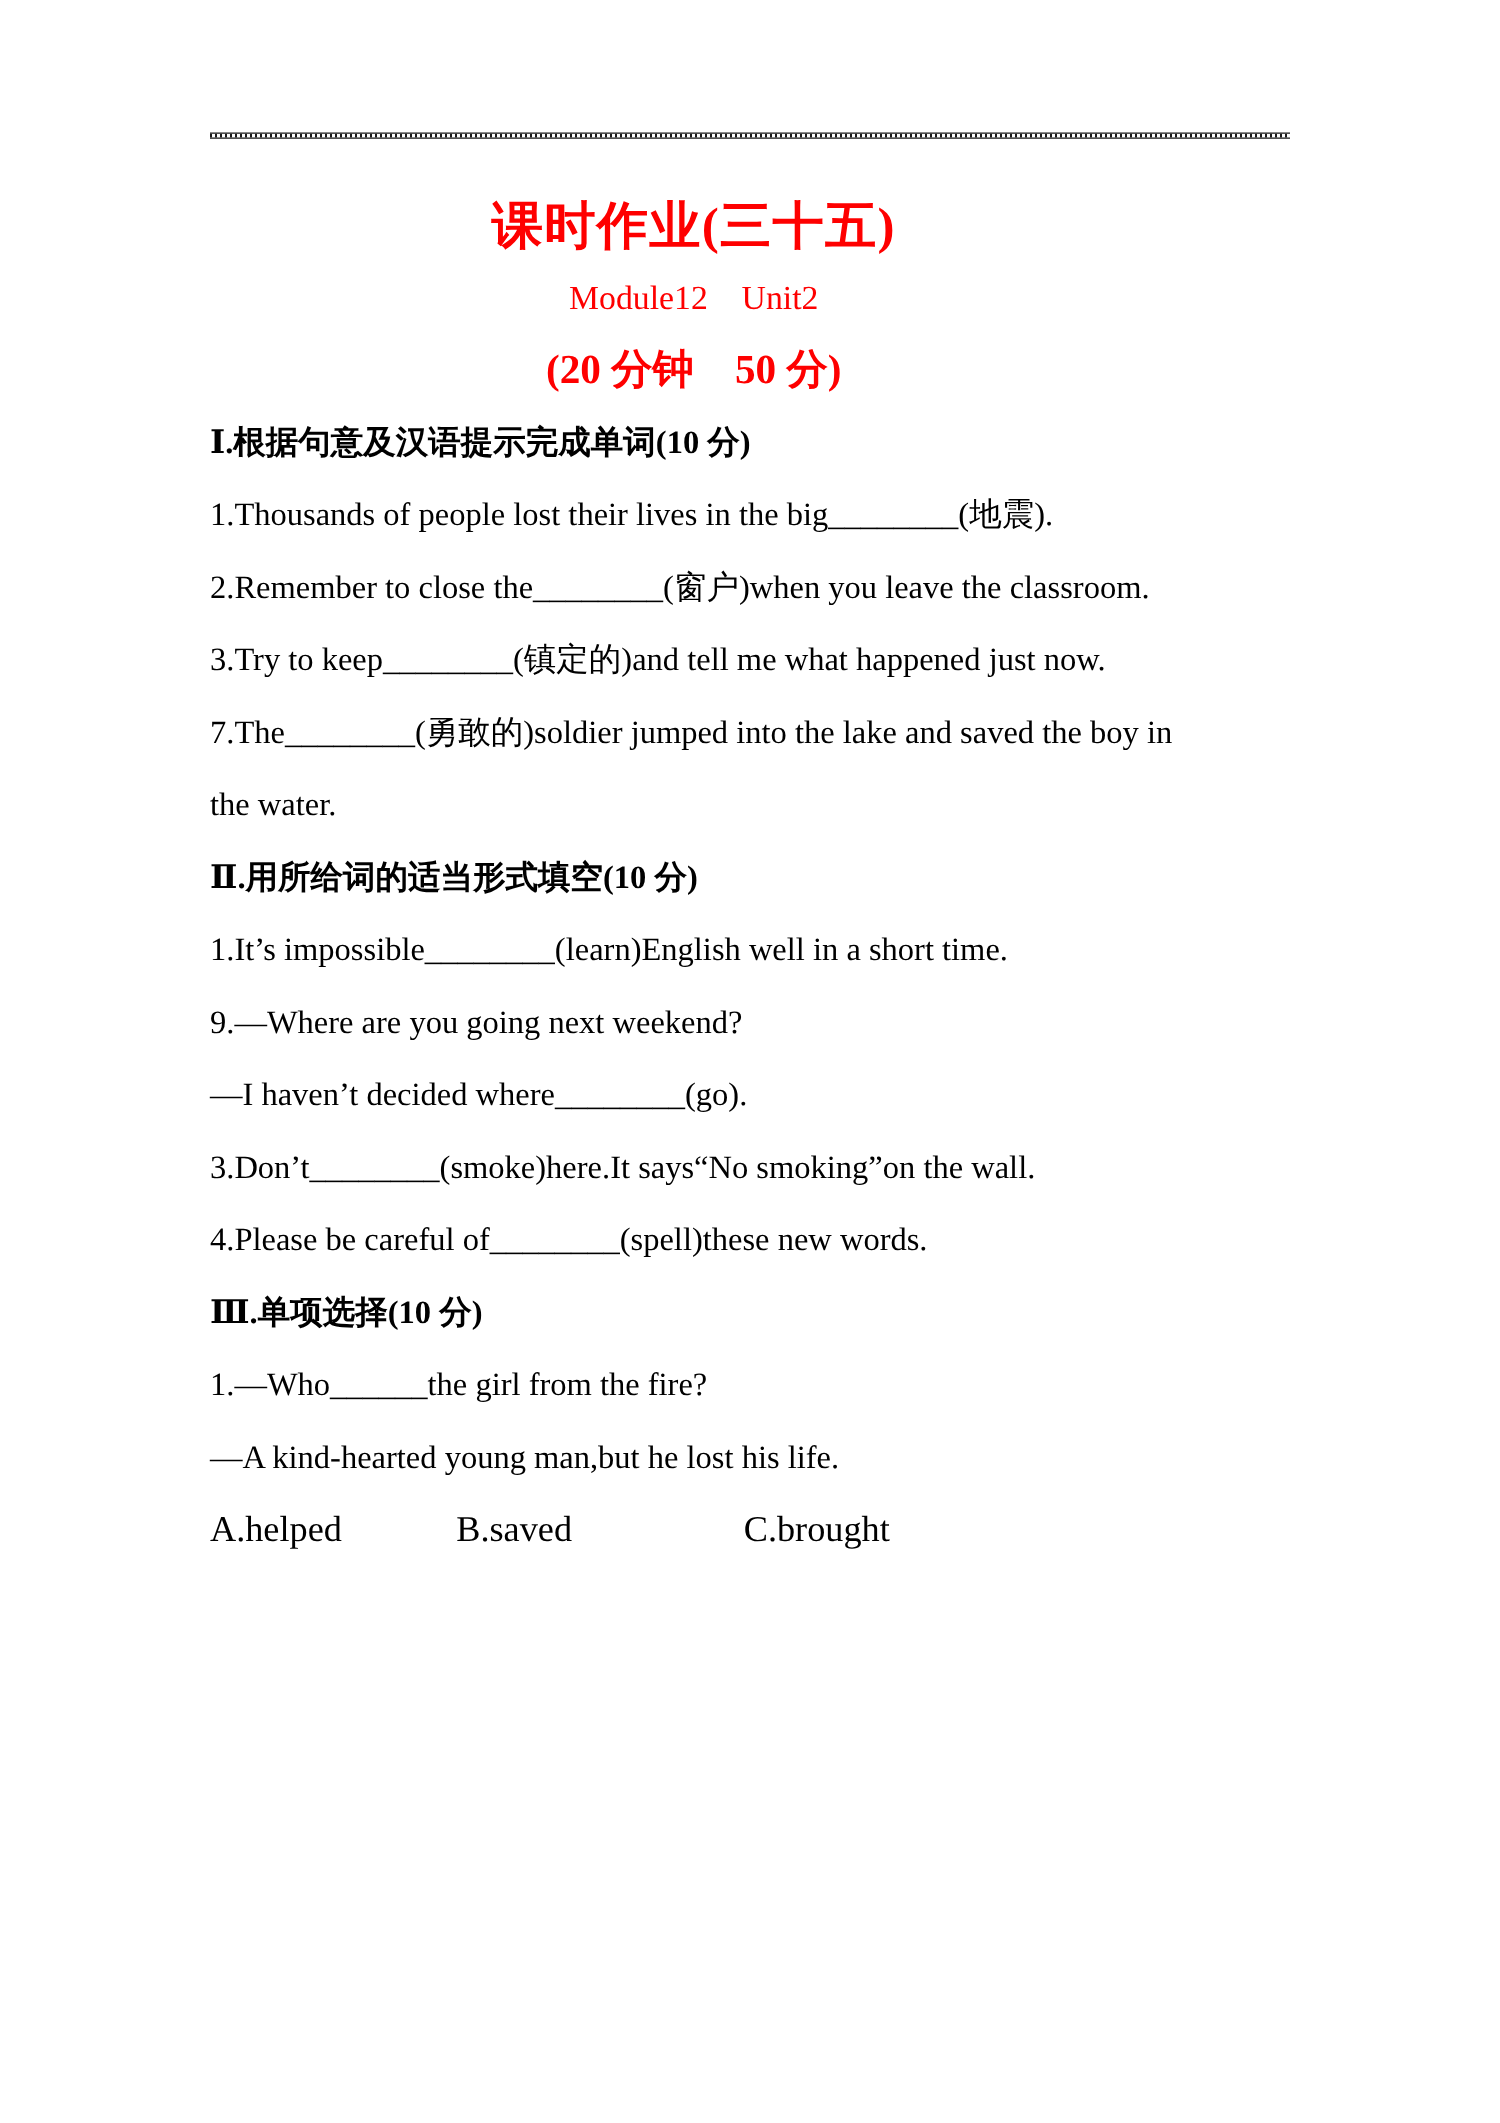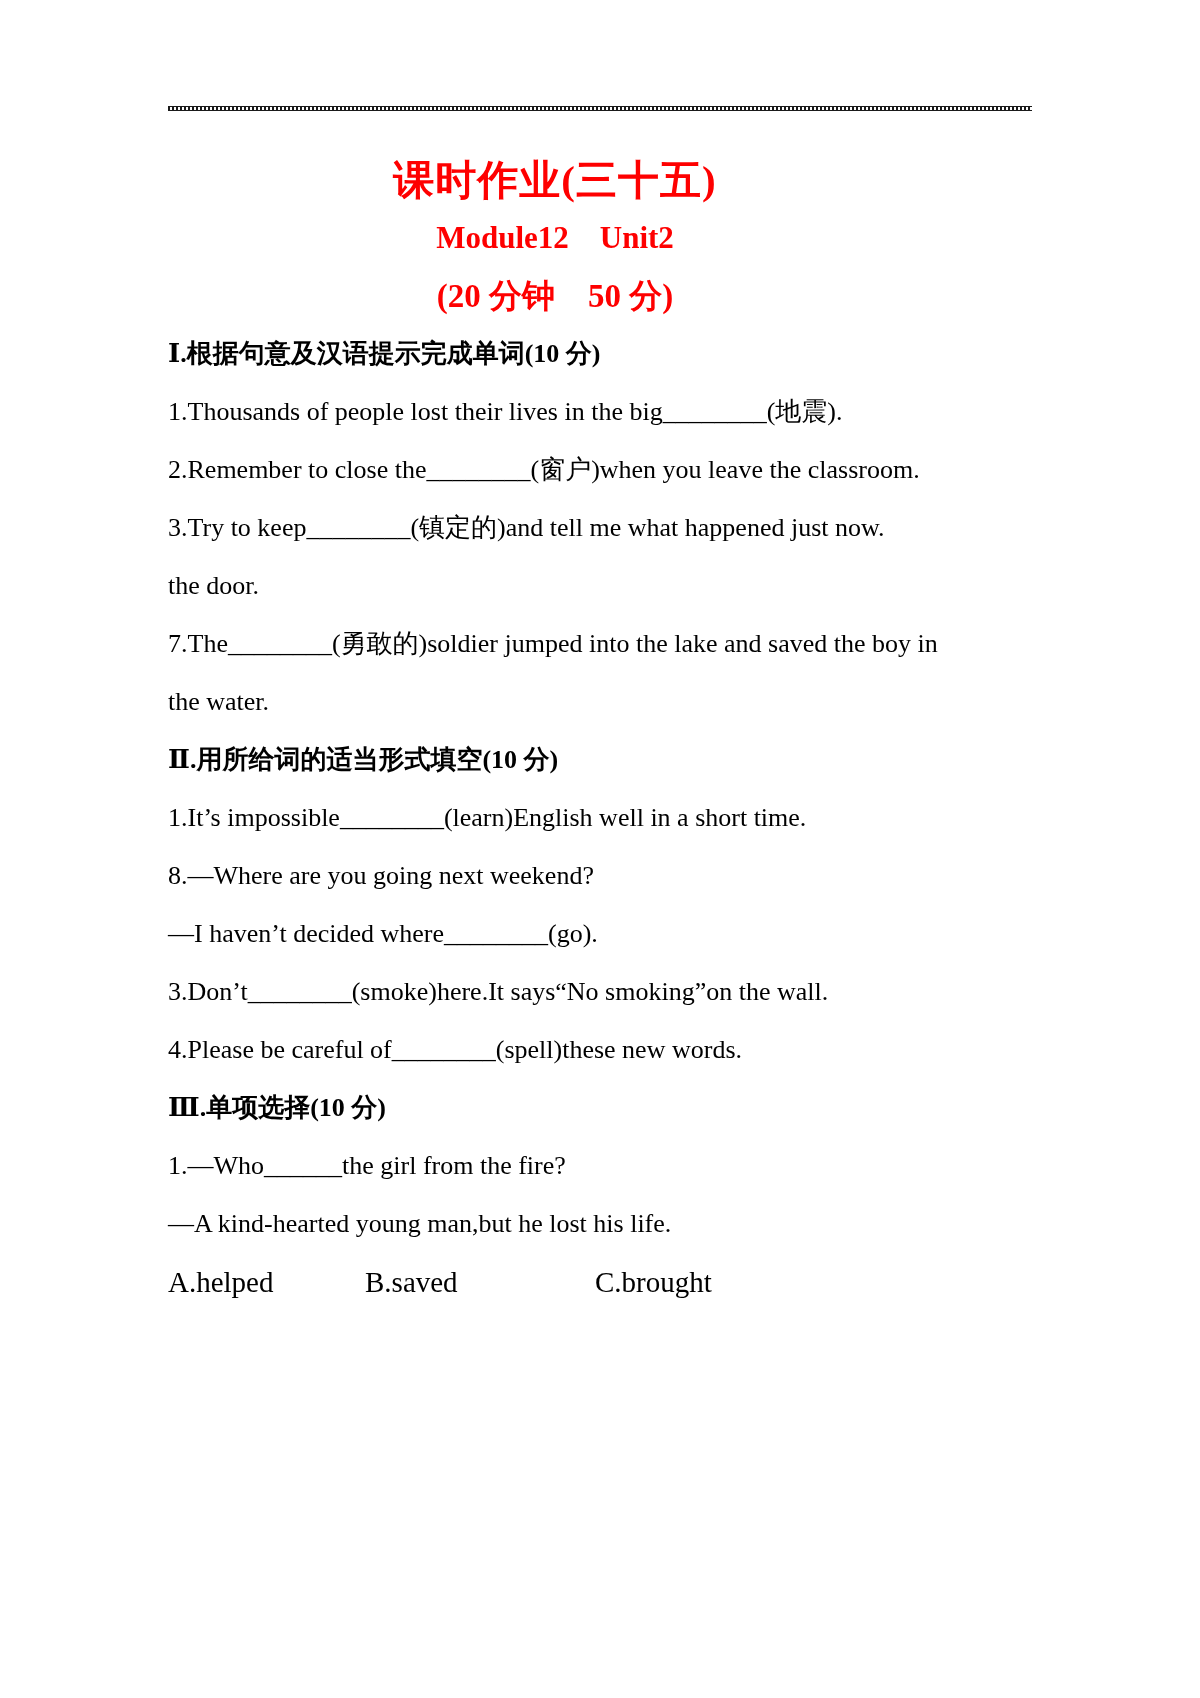--- a/index.html
+++ b/index.html
@@ -36,22 +36,22 @@
   .title {
     margin: 0;
     font-size: 41px;
     font-weight: bold;
     line-height: 58px;
     letter-spacing: 1px;
     white-space: nowrap;
   }
   .subtitle {
     margin: 0;
-    font-size: 31px;
-    font-weight: bold;
+    font-size: 27px;
+    font-weight: normal;
     line-height: 58px;
     white-space: nowrap;
   }
   .meta {
     margin: 0;
     font-size: 33px;
     font-weight: bold;
     line-height: 58px;
     white-space: nowrap;
   }
@@ -83,29 +83,28 @@
     <h1 class="title">课时作业(三十五)</h1>
     <div class="subtitle">Module12　Unit2</div>
     <div class="meta">(20 分钟　50 分)</div>
   </div>
 
   <div class="section">
     <p class="line heading">Ⅰ.根据句意及汉语提示完成单词(10 分)</p>
     <p class="line">1.Thousands of people lost their lives in the big________(地震).</p>
     <p class="line">2.Remember to close the________(窗户)when you leave the classroom.</p>
     <p class="line">3.Try to keep________(镇定的)and tell me what happened just now.</p>
-    <p class="line">the door.</p>
     <p class="line">7.The________(勇敢的)soldier jumped into the lake and saved the boy in</p>
     <p class="line">the water.</p>
   </div>
 
   <div class="section">
     <p class="line heading">Ⅱ.用所给词的适当形式填空(10 分)</p>
     <p class="line">1.It’s impossible________(learn)English well in a short time.</p>
-    <p class="line">8.—Where are you going next weekend?</p>
+    <p class="line">9.—Where are you going next weekend?</p>
     <p class="line">—I haven’t decided where________(go).</p>
     <p class="line">3.Don’t________(smoke)here.It says“No smoking”on the wall.</p>
     <p class="line">4.Please be careful of________(spell)these new words.</p>
   </div>
 
   <div class="section">
     <p class="line heading">Ⅲ.单项选择(10 分)</p>
     <p class="line">1.—Who______the girl from the fire?</p>
     <p class="line">—A  kind-hearted young man,but he lost his life.</p>
     <div class="options">

